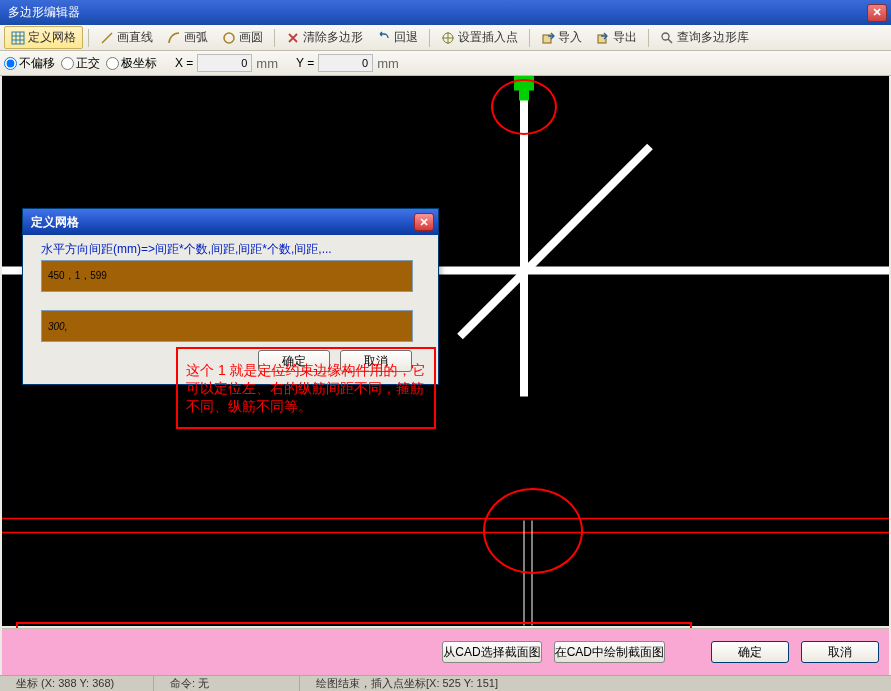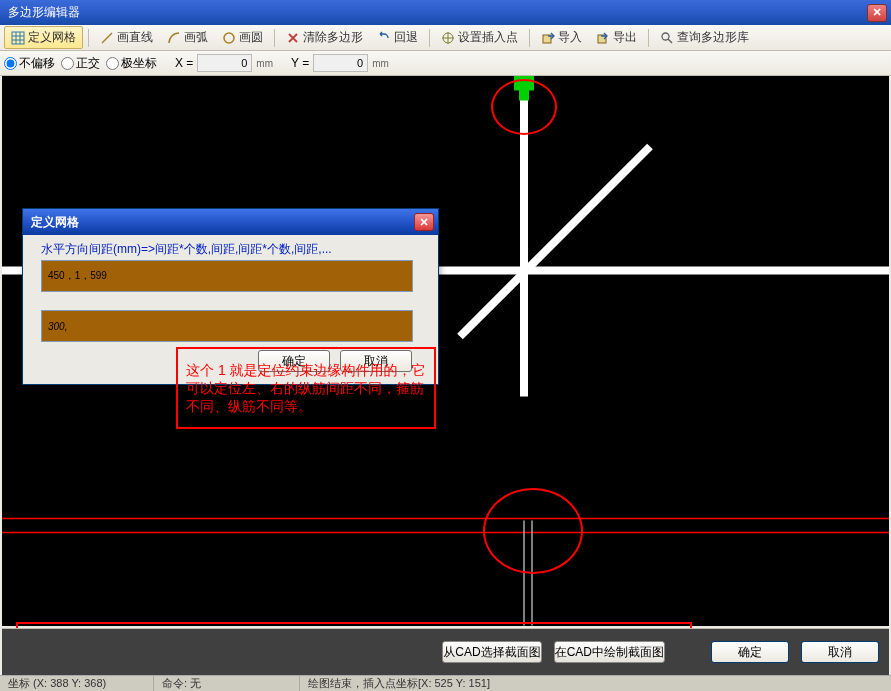--- a/index.html
+++ b/index.html
@@ -59,21 +59,21 @@
       padding: 0 4px; gap:18px;
     }
     .radio-group { display:flex; gap:6px; align-items:center; }
     label.radio { display:flex; align-items:center; gap:2px; cursor:pointer; }
     .coord-field { display:flex; align-items:center; gap:4px; }
     .coord-field input {
       width:55px; height:18px; text-align:right;
       background:#f0f0f0; border:1px solid #bbb; padding:0 4px;
       font-size:11px;
     }
-    .unit { color:#666; font-size:10px; }
+    .unit { color:#666; font-size:13px; }
     
     .canvas-area {
       position:absolute;
       top:76px; left:2px; right:2px; bottom:65px;
       background:#000;
     }
     .canvas-area svg { width:100%; height:100%; }
     
     .dialog {
       position:absolute;
@@ -139,21 +139,21 @@
     }
     .red-ellipse {
       position:absolute; border:2px solid #f00; border-radius:50%;
       pointer-events:none;
     }
     
     .bottom-strip {
       position:absolute;
       left:2px; right:2px; bottom:16px;
       height:47px;
-      background:#404040;
+      background:#f9a8d4;
       border-top:1px solid #c0bcae;
       display:flex; align-items:center;
       padding:0 10px; gap:12px;
     }
     .bottom-strip .spacer { flex:1; }
     .btn-gray {
       min-width:95px; height:22px;
       background:linear-gradient(#fefefe,#e4e2da);
       border:1px solid #888; border-radius:3px;
       font-size:12px; cursor:pointer;
@@ -167,21 +167,21 @@
     
     .statusbar {
       position:absolute;
       left:0; right:0; bottom:0;
       height:16px;
       background:#cecbc0;
       border-top:1px solid #aaa;
       display:flex; align-items:center;
       font-size:11px; color:#333;
     }
-    .status-cell { padding:0 8px; border-right:1px solid #aaa; height:100%; display:flex; align-items:center; }
+    .status-cell { padding:0 16px; border-right:1px solid #aaa; height:100%; display:flex; align-items:center; }
   </style>
 </head>
 <body>
 
 <div class="titlebar">
   <span class="title">多边形编辑器</span>
   <div class="close-btn">✕</div>
 </div>
 
 <div class="toolbar">

